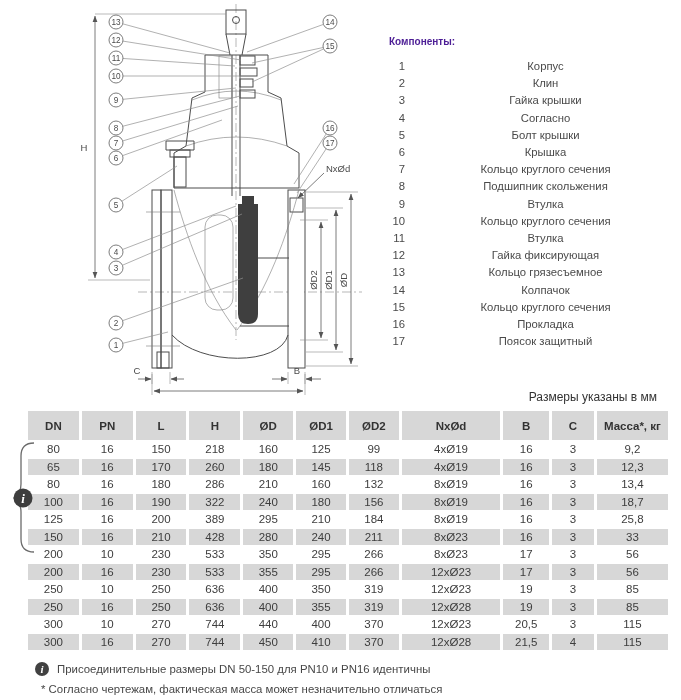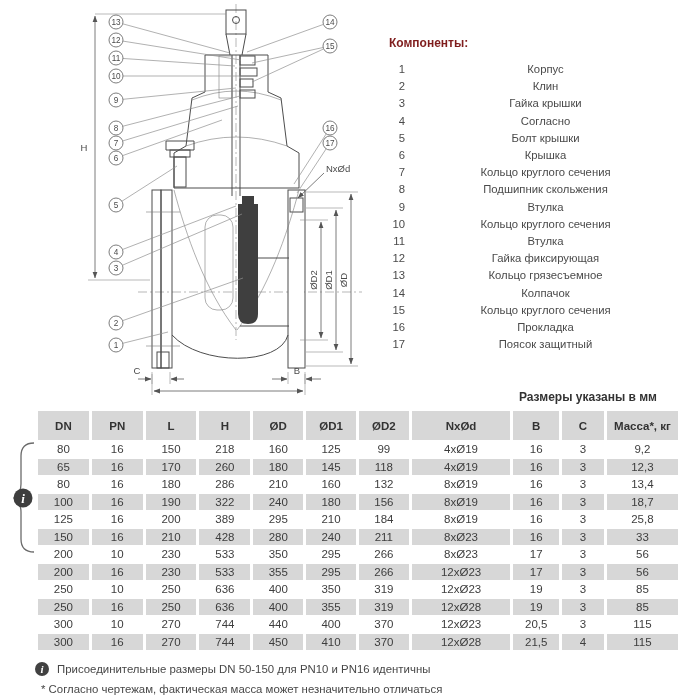--- a/index.html
+++ b/index.html
@@ -14,29 +14,29 @@
   .thin{stroke:#7a7a7a;stroke-width:.6;fill:none;}
   .cl{stroke:#9a9a9a;stroke-width:.7;fill:none;stroke-dasharray:9 3 2 3;}
   .dim{stroke:#5a5a5a;stroke-width:.8;fill:none;}
   .ext{stroke:#8a8a8a;stroke-width:.6;fill:none;}
   .leader{stroke:#8f8f8f;stroke-width:.7;fill:none;}
   .callout-circle{fill:#fff;stroke:#6e6e6e;stroke-width:.9;}
   .callout-num{font-family:"Liberation Sans",sans-serif;font-size:8.2px;fill:#4a4a4a;text-anchor:middle;}
   .dimtxt{font-family:"Liberation Sans",sans-serif;font-size:9.5px;fill:#4a4a4a;}
   
   .components{position:absolute;left:389px;top:36px;width:288px;}
-  .comp-title{font-size:12px;font-weight:bold;color:#7f1d1d;margin:0 0 11px 0;}
+  .comp-title{font-size:10px;font-weight:bold;color:#4c1d95;margin:0 0 11px 0;}
   .comp-item{display:flex;line-height:17.2px;font-size:11.3px;color:#4a4a4a;}
   .comp-num{width:16px;flex:0 0 16px;text-align:right;margin-right:9px;}
   .comp-name{flex:1;text-align:center;}
   
-  .size-note{position:absolute;top:390px;right:24px;font-size:12px;font-weight:bold;color:#333;}
+  .size-note{position:absolute;top:390px;right:24px;font-size:12px;font-weight:normal;color:#333;}
   
   .spec-table{
-    position:absolute;left:35px;top:410px;width:646px;
+    position:absolute;left:25px;top:410px;width:646px;
     border-collapse:separate;border-spacing:3px 1px;table-layout:fixed;
   }
   .spec-table th{
     background:#d7d7d7;font-size:11.5px;font-weight:bold;color:#333;
     height:29px;text-align:center;vertical-align:middle;padding:0 2px;line-height:12px;
   }
   .spec-table td{
     font-size:11.5px;color:#3d3d3d;height:16.5px;text-align:center;vertical-align:middle;padding:0;
   }
   .spec-table tr.shaded td{background:#d7d7d7;}

